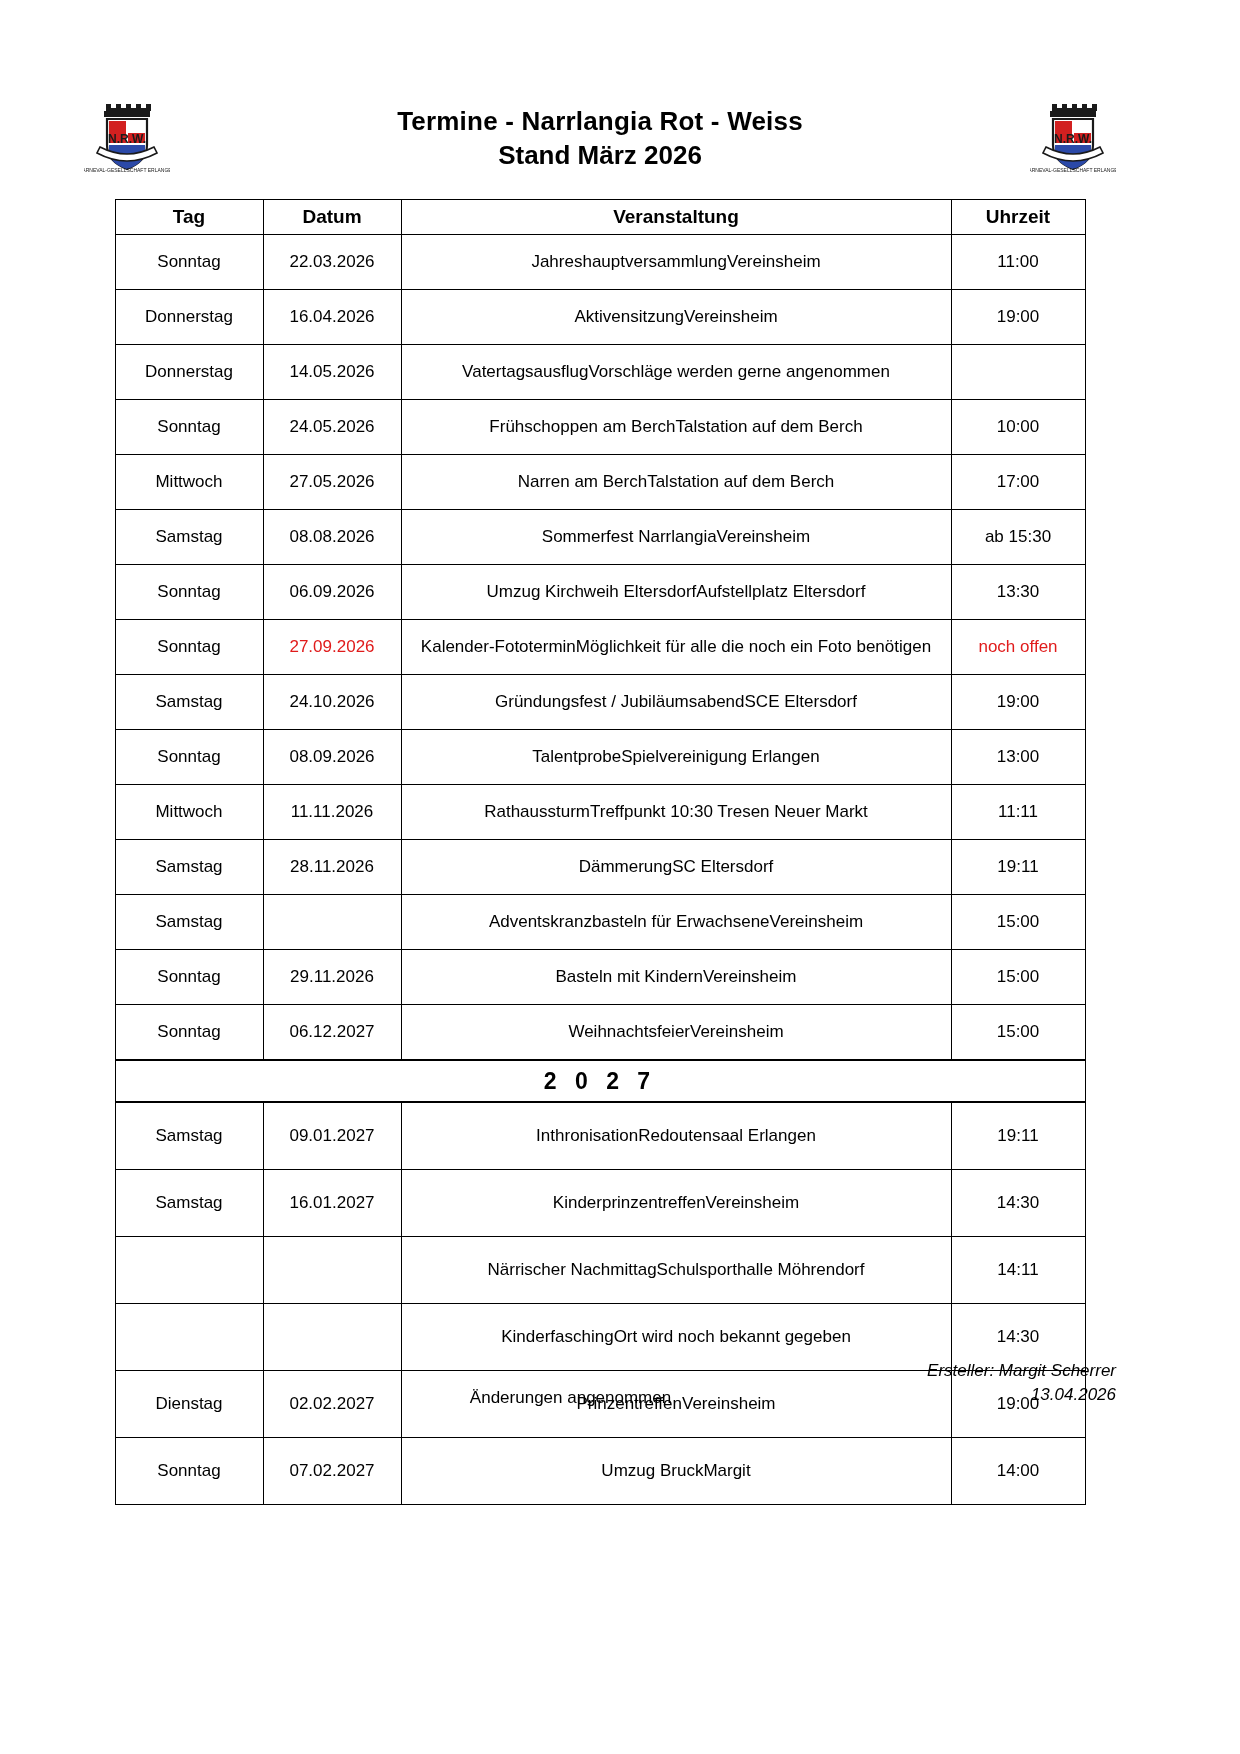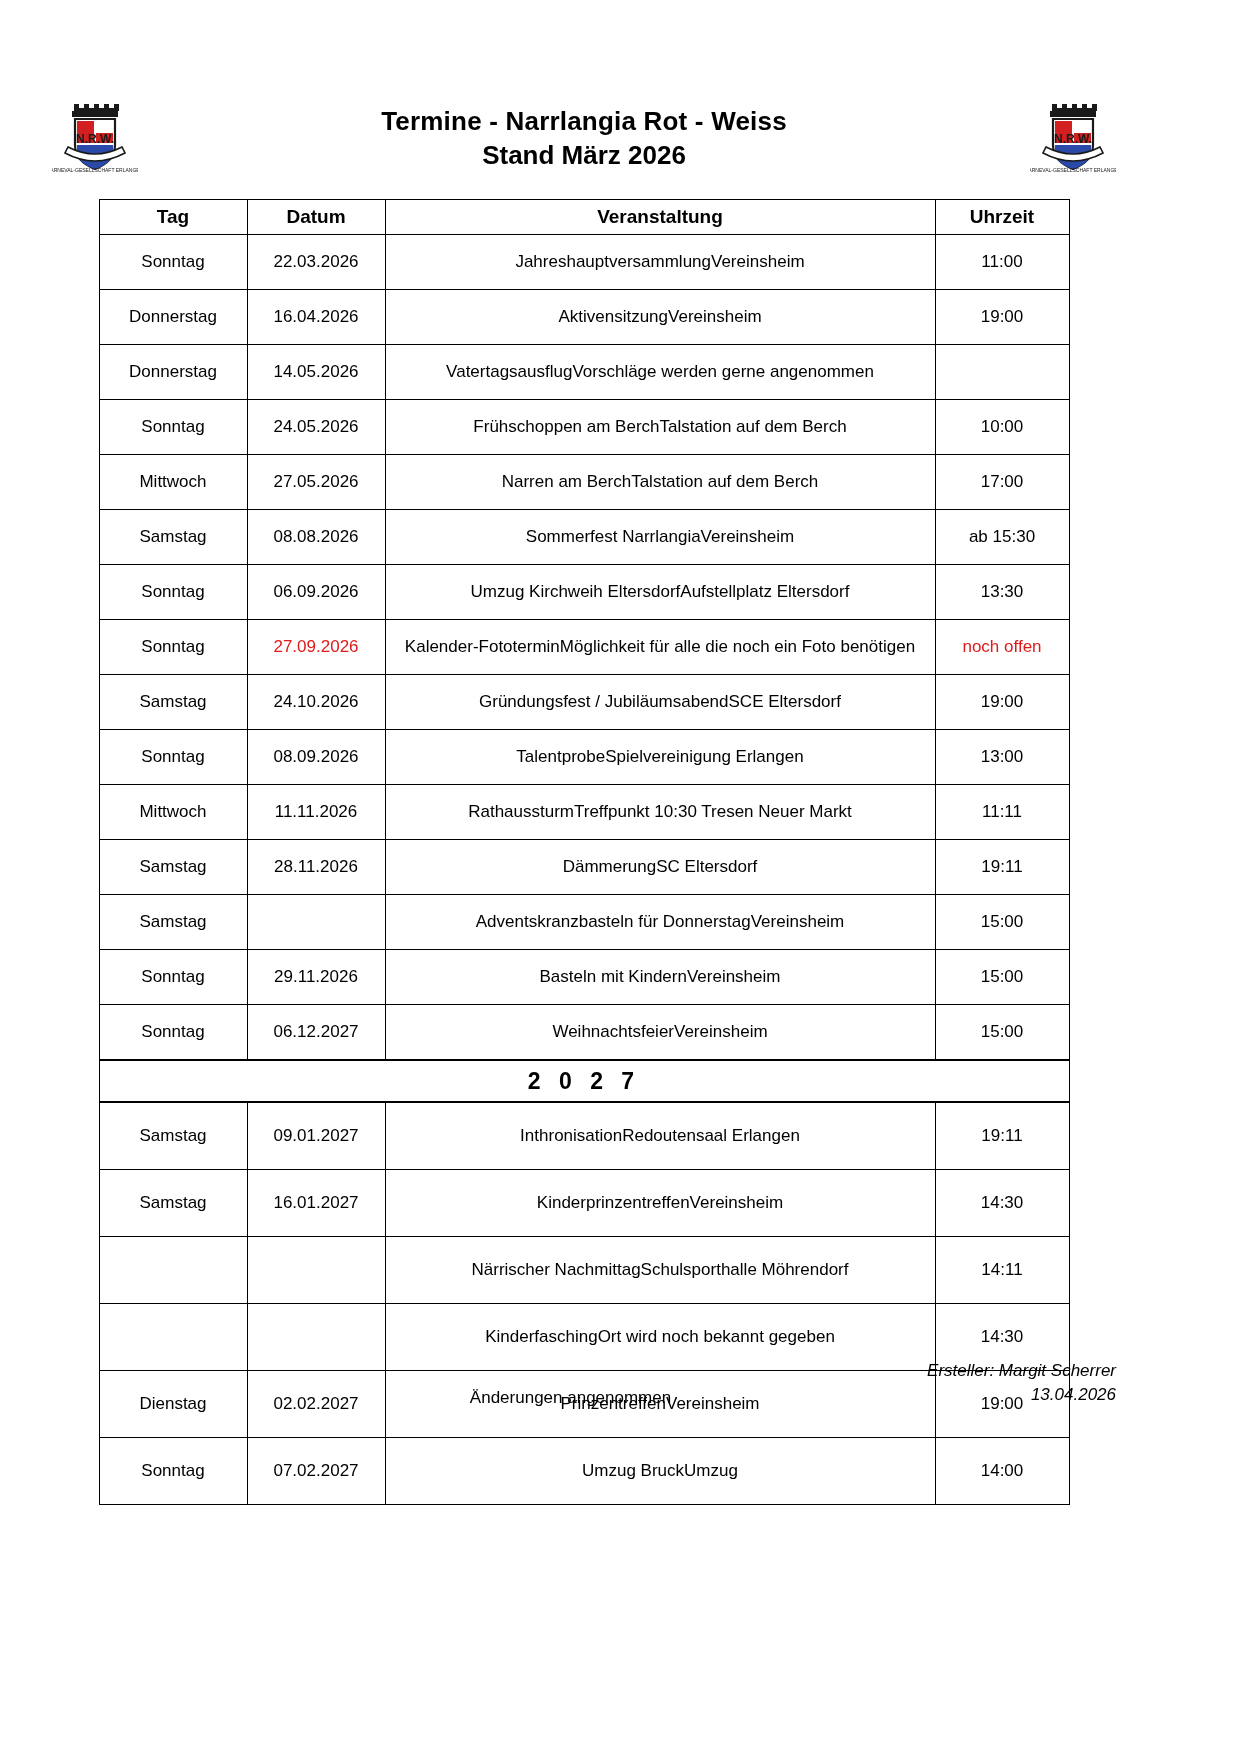--- a/index.html
+++ b/index.html
@@ -11,21 +11,21 @@
     width: 1240px;
     height: 1754px;
     font-family: "Liberation Sans", sans-serif;
     color: #000000;
     position: relative;
   }
   .page {
     width: 1240px;
     height: 1468px;
     box-sizing: border-box;
-    padding: 95px 124px 0 52px;
+    padding: 95px 124px 0 84px;
     position: relative;
   }
   
   .header {
     display: flex;
     align-items: center;
     justify-content: space-between;
     margin-bottom: 18px;
   }
   .logo {
@@ -316,21 +316,21 @@
             <span class="ver-line">SC Eltersdorf</span>
           </div>
         </td>
         <td class="cell uhr">19:11</td>
       </tr>
       <tr>
         <td class="cell tag">Samstag</td>
         <td class="cell datum"></td>
         <td class="cell ver">
           <div class="ver-inner">
-            <span class="ver-line">Adventskranzbasteln für Donnerstag</span>
+            <span class="ver-line">Adventskranzbasteln für Erwachsene</span>
             <span class="ver-line">Vereinsheim</span>
           </div>
         </td>
         <td class="cell uhr">15:00</td>
       </tr>
       <tr>
         <td class="cell tag">Sonntag</td>
         <td class="cell datum">29.11.2026</td>
         <td class="cell ver">
           <div class="ver-inner">
@@ -410,21 +410,21 @@
           </div>
         </td>
         <td class="cell uhr">19:00</td>
       </tr>
       <tr class="tall">
         <td class="cell tag">Sonntag</td>
         <td class="cell datum">07.02.2027</td>
         <td class="cell ver">
           <div class="ver-inner">
             <span class="ver-line">Umzug Bruck</span>
-            <span class="ver-line">Umzug</span>
+            <span class="ver-line">Margit</span>
           </div>
         </td>
         <td class="cell uhr">14:00</td>
       </tr>
     </tbody>
   </table>
 
   <div class="footer">
     <div class="footer-left">Änderungen angenommen</div>
     <div class="footer-right">

